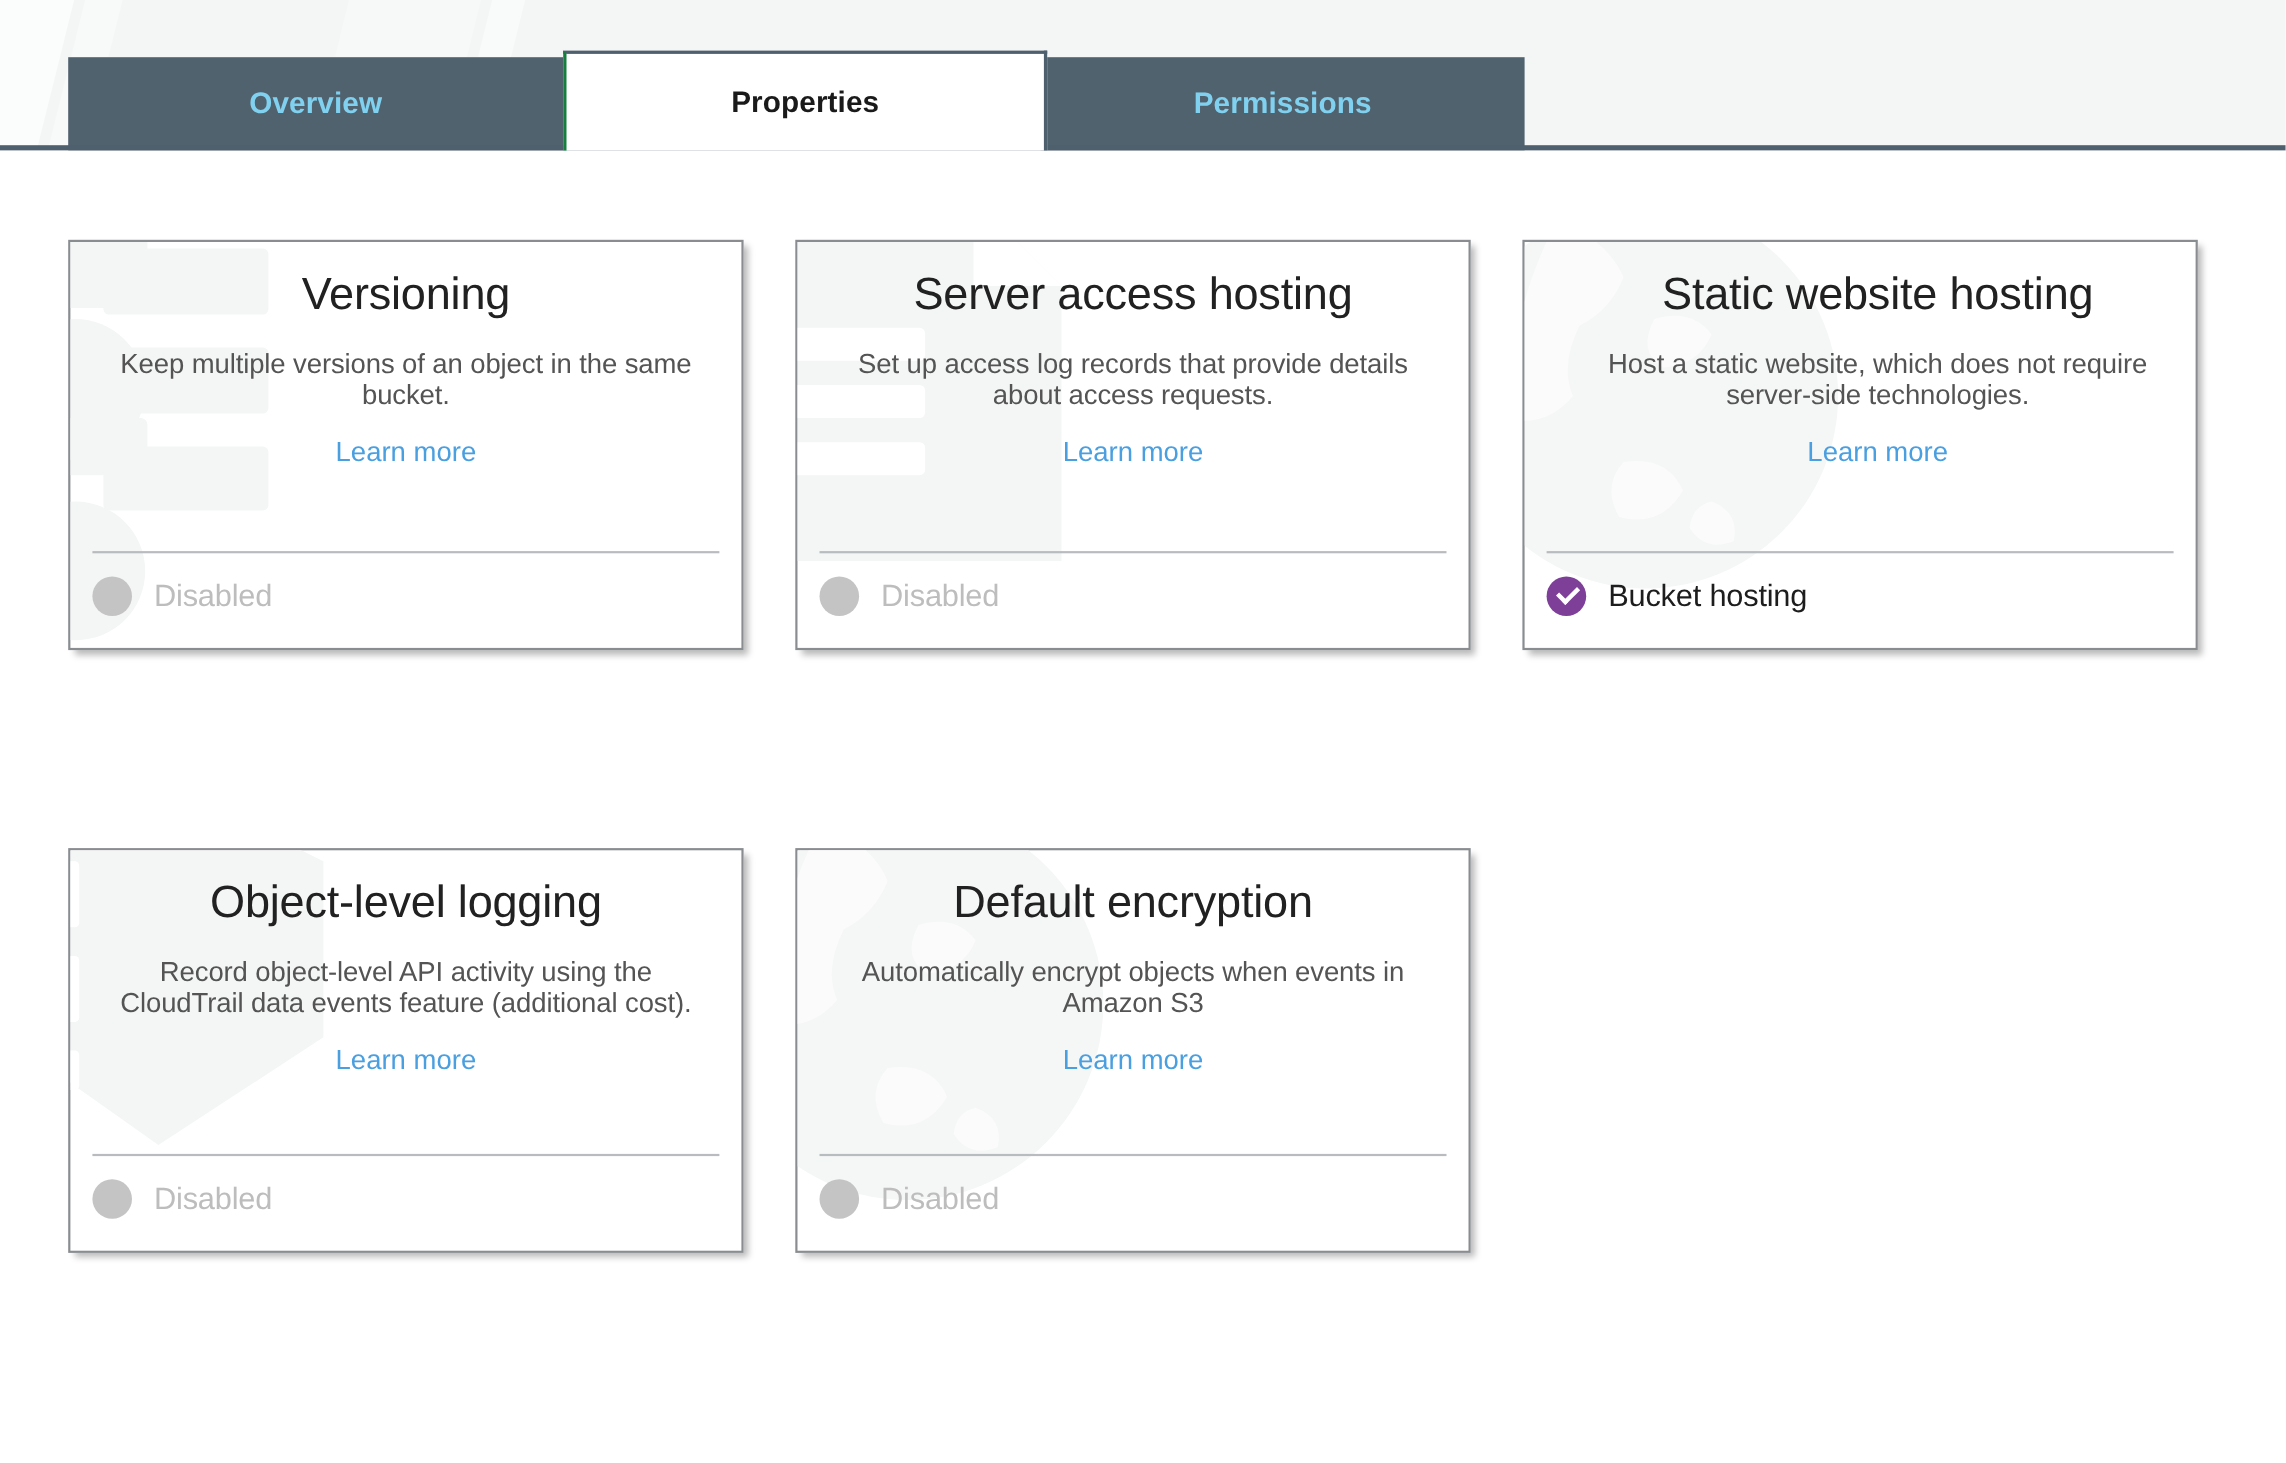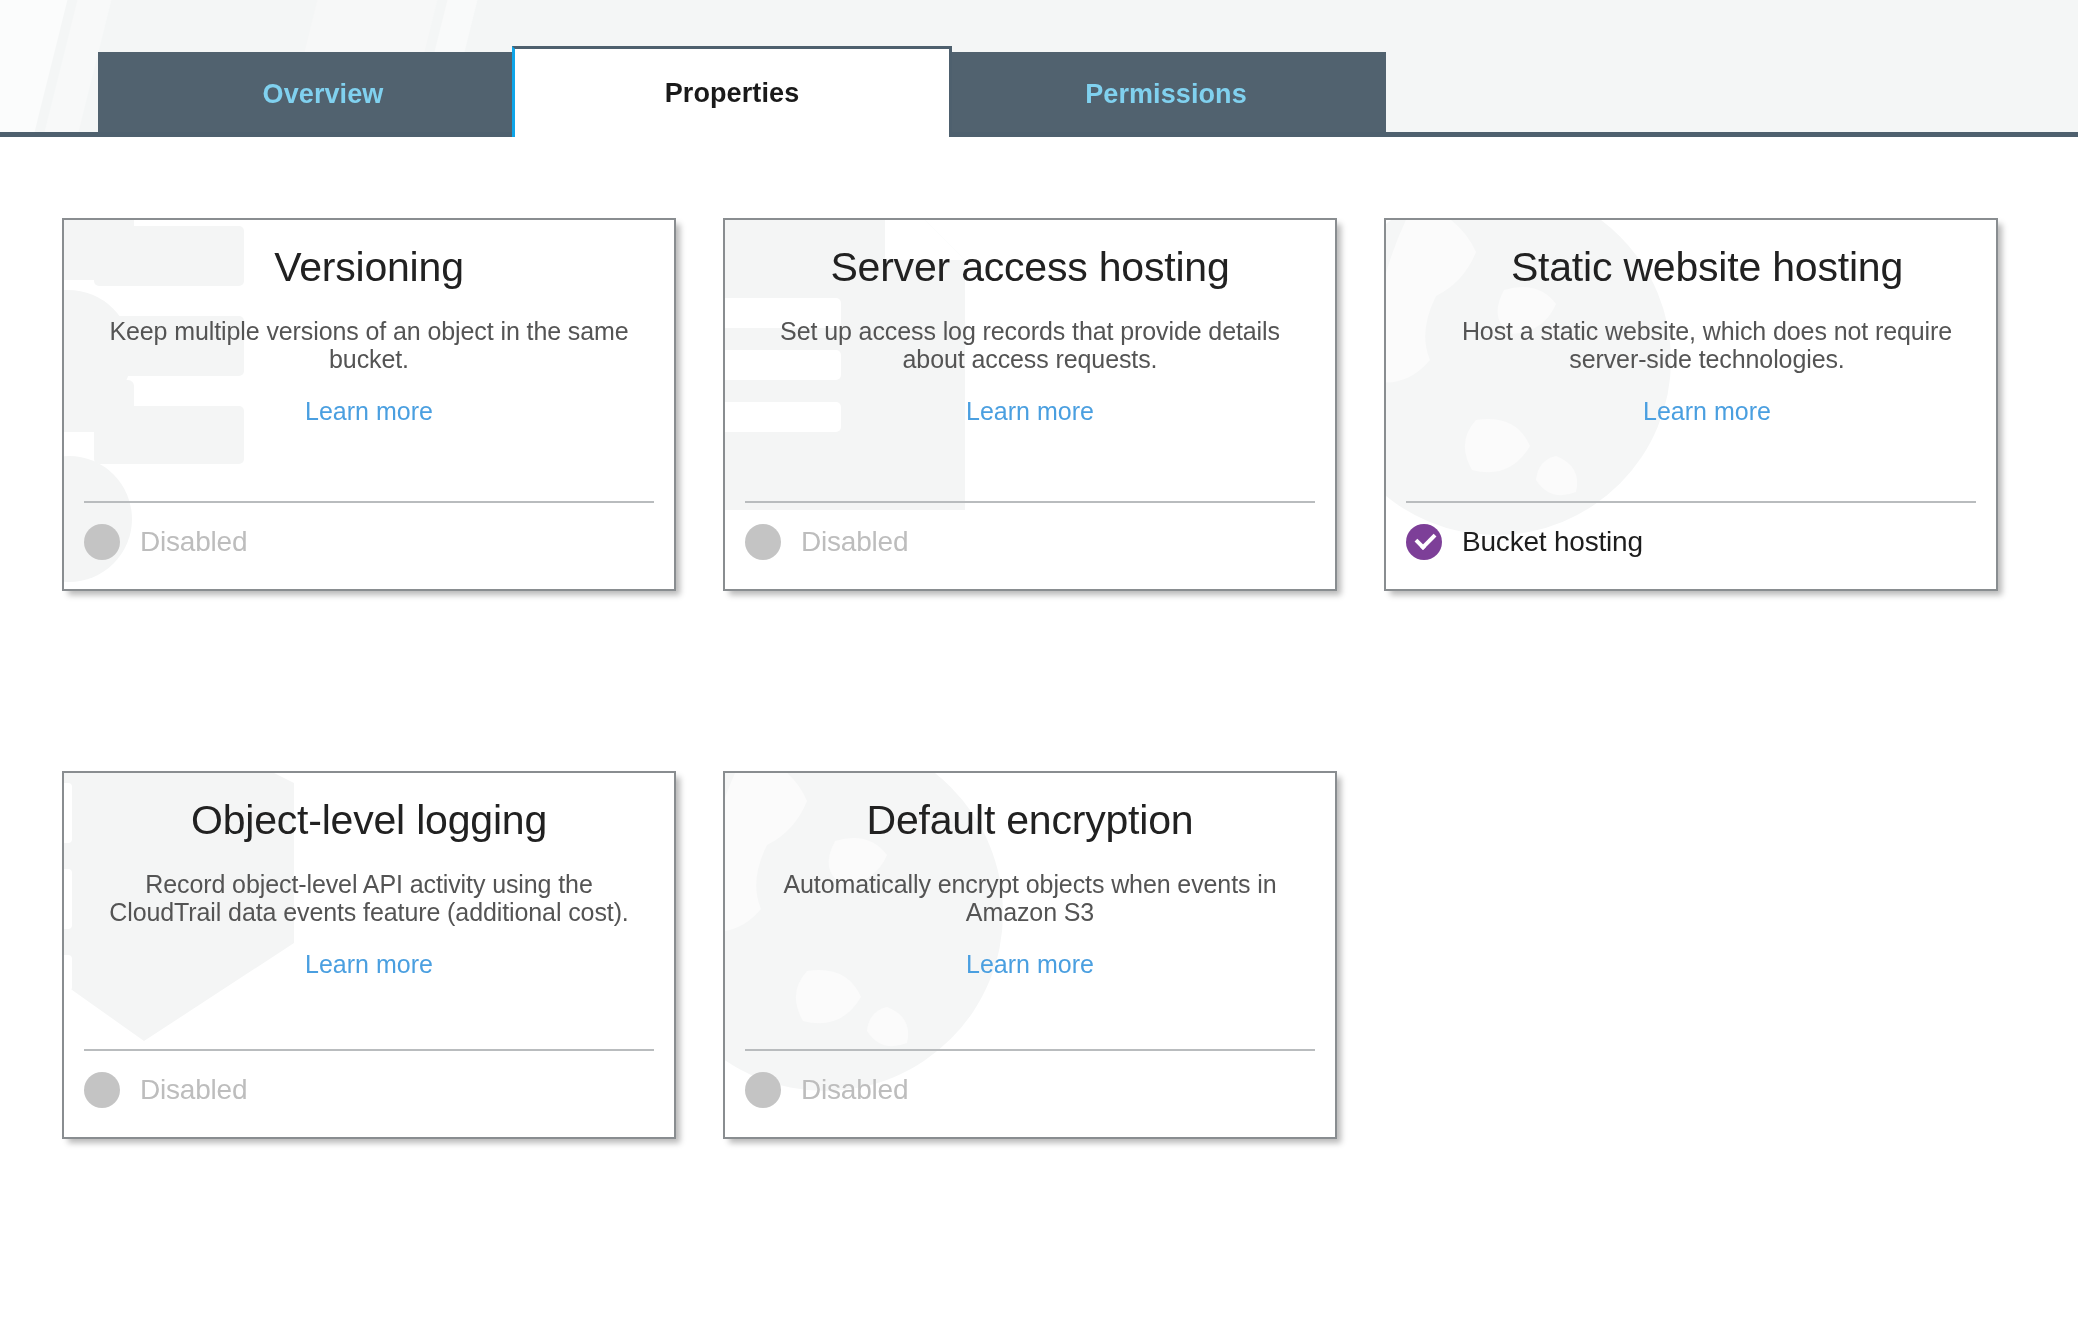--- a/index.html
+++ b/index.html
@@ -70,27 +70,27 @@
     background: #51626f;
     color: #80d1ef;
     height: 85px;
   }
   .tab.active {
     background: #ffffff;
     color: #1a1a1a;
     top: 46px;
     height: 91px;
     border-top: 3px solid #4e606e;
-    border-left: 3px solid #0ea5e9;
+    border-left: 3px solid #15803d;
     border-right: 3px solid #4e606e;
     border-bottom: none;
     z-index: 5;
   }
 
-  #tab-overview    { left: 62px;   width: 450px; margin-left: 36px; }
+  #tab-overview    { left: 62px;   width: 450px; }
   #tab-properties  { left: 512px;  width: 440px; }
   #tab-permissions { left: 946px;  width: 440px; }
   #tab-management  { left: 1392px; width: 436px; }
 
   
   #cards {
     position: absolute;
     left: 0;
     top: 137px;
     width: 2078px;

